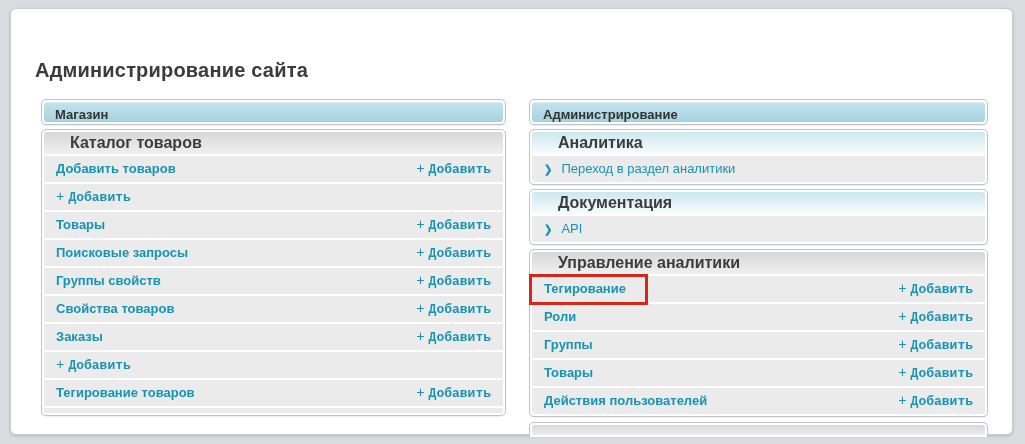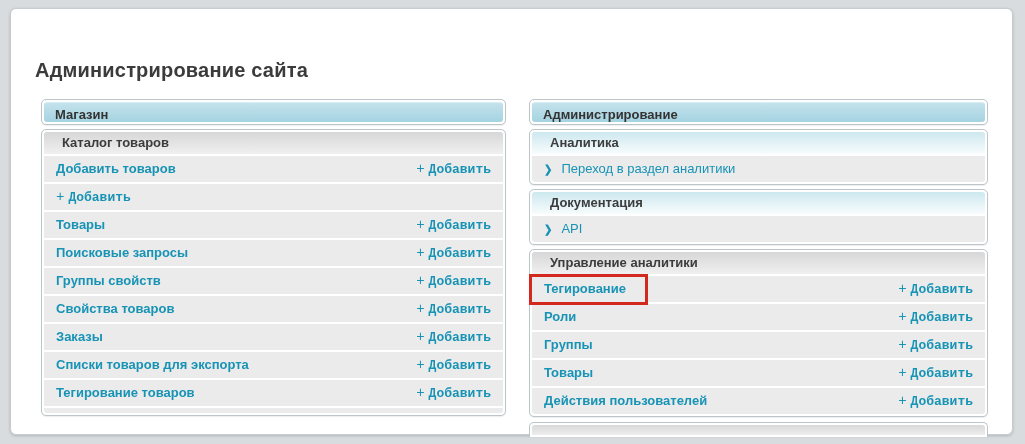--- a/index.html
+++ b/index.html
@@ -28,22 +28,22 @@
     box-shadow:0 1px 1px rgba(0,0,0,0.07);box-sizing:border-box;
   }
   .panel-header{
     height:20px;line-height:24px;border-radius:3px;padding:0 11px;
     font-size:13px;font-weight:bold;color:#333;
     background:linear-gradient(#c3e2ec,#a5d3e1);
     border-top:1px solid #d9eef5;box-sizing:border-box;
   }
   .module{margin-top:4px;}
   .sub-header{
-    height:22px;line-height:22px;padding:0 18px;
-    font-size:13px;font-weight:bold;color:#3c3c3c;
+    height:22px;line-height:22px;padding:0 26px;
+    font-size:16px;font-weight:bold;color:#3c3c3c;
     border-radius:3px 3px 0 0;
   }
   .sub-header.gray{background:linear-gradient(#d7d7d7,#f0f0f0);}
   .sub-header.blue{background:linear-gradient(#cde8ef,#f8fcfd);}
   .row{
     position:relative;height:26px;line-height:26px;background:#ebebeb;
     margin-top:2px;padding:0 12px;display:flex;justify-content:space-between;
     align-items:center;font-size:13px;box-sizing:border-box;
   }
   .row:last-child{border-radius:0 0 3px 3px;}
@@ -101,21 +101,20 @@
           </div>
           <div class="row">
             <a class="model-link">Свойства товаров</a>
             <a class="add-link"><span class="plus">+</span><span class="add-text">Добавить</span></a>
           </div>
           <div class="row">
             <a class="model-link">Заказы</a>
             <a class="add-link"><span class="plus">+</span><span class="add-text">Добавить</span></a>
           </div>
           <div class="row">
-            <a class="model-link">Списки товаров для экспорта</a>
             <a class="add-link"><span class="plus">+</span><span class="add-text">Добавить</span></a>
           </div>
           <div class="row">
             <a class="model-link">Тегирование товаров</a>
             <a class="add-link"><span class="plus">+</span><span class="add-text">Добавить</span></a>
           </div>
           <div class="partial-row"></div>
         </div>
       </div>
     <div class="col right">

